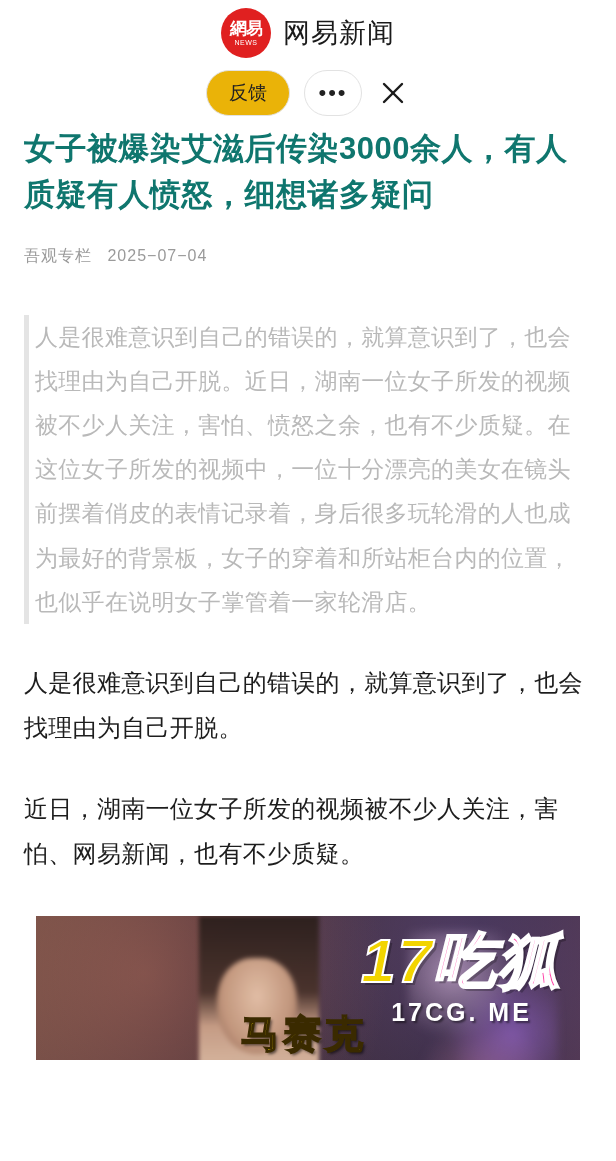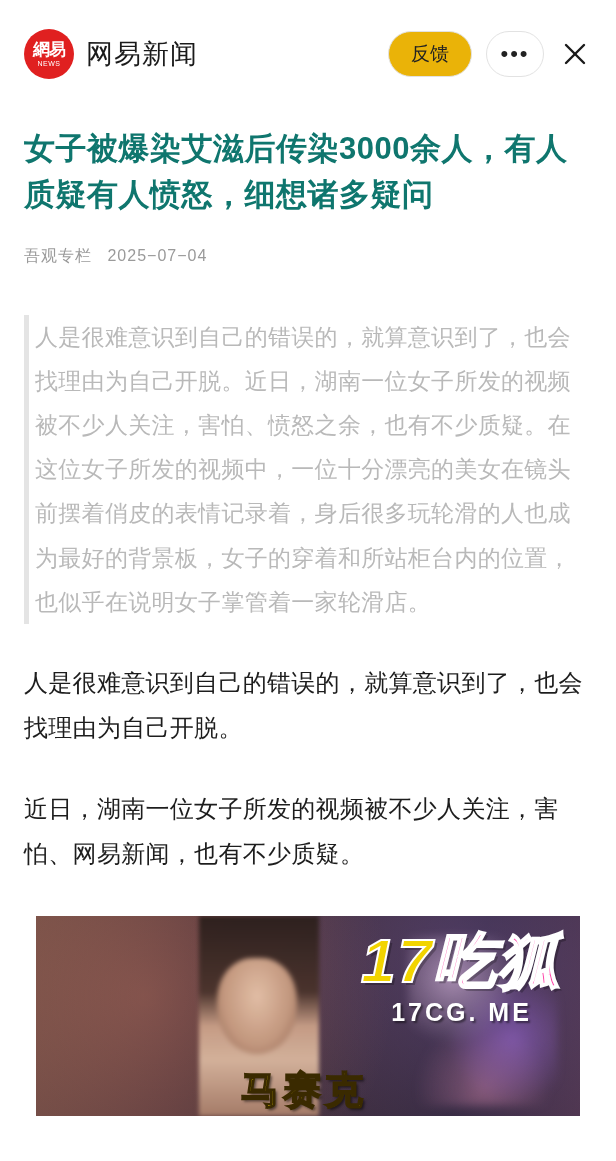--- a/index.html
+++ b/index.html
@@ -15,22 +15,23 @@
     height: 1161px;
     position: relative;
     background: #ffffff;
   }
 
   
   .header {
     height: 108px;
     display: flex;
     align-items: center;
-    padding: 2px 24px;
+    padding: 8px 24px;
     gap: 12px;
+    flex-direction: column;
   }
   .brand {
     display: flex;
     align-items: center;
     gap: 12px;
     flex: 1 1 auto;
     min-width: 0;
   }
   .logo {
     width: 50px;
@@ -143,21 +144,21 @@
     line-height: 1.88;
     color: #1d1d1d;
     letter-spacing: 0.3px;
   }
 
   
   .figure {
     margin-top: 40px;
     margin-left: 12px;
     margin-right: 12px;
-    height: 200px;
+    height: 144px;
     position: relative;
     overflow: hidden;
     background: #404040;
   }
   .fig-bg {
     position: absolute;
     inset: 0;
     background:
       radial-gradient(circle at 20% 40%, rgba(255,150,120,0.25), transparent 55%),
       radial-gradient(circle at 78% 20%, rgba(120,90,160,0.45), transparent 60%),

